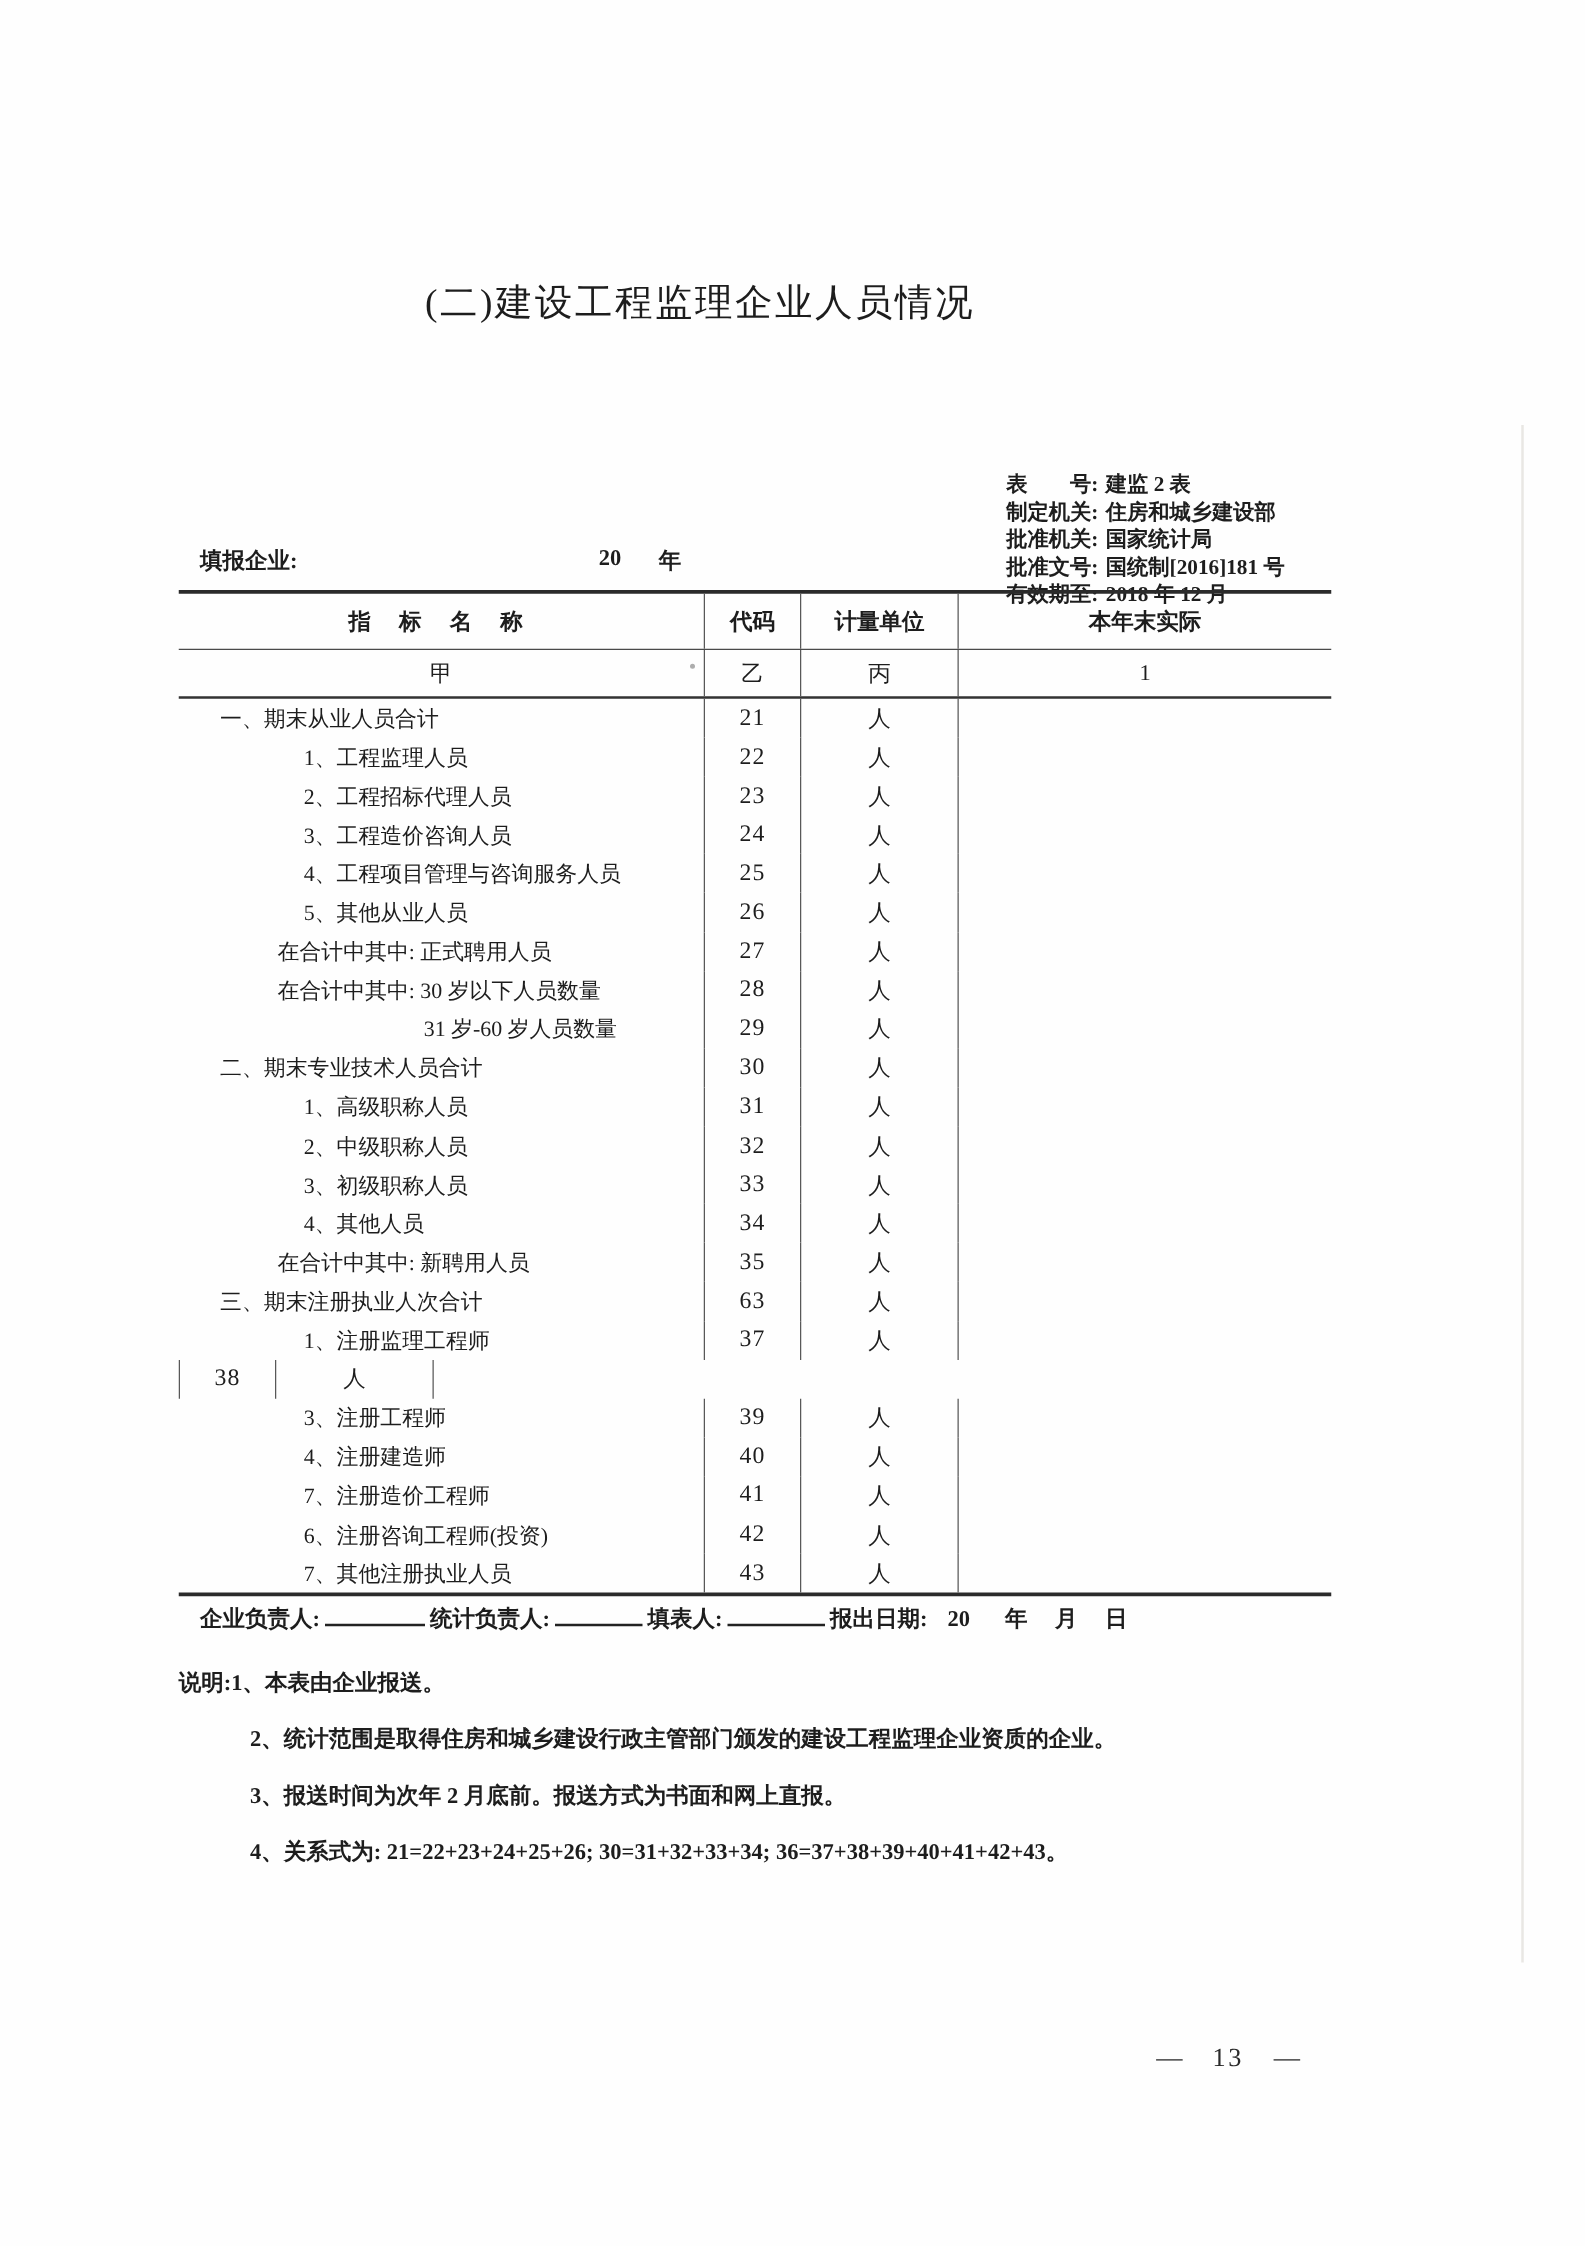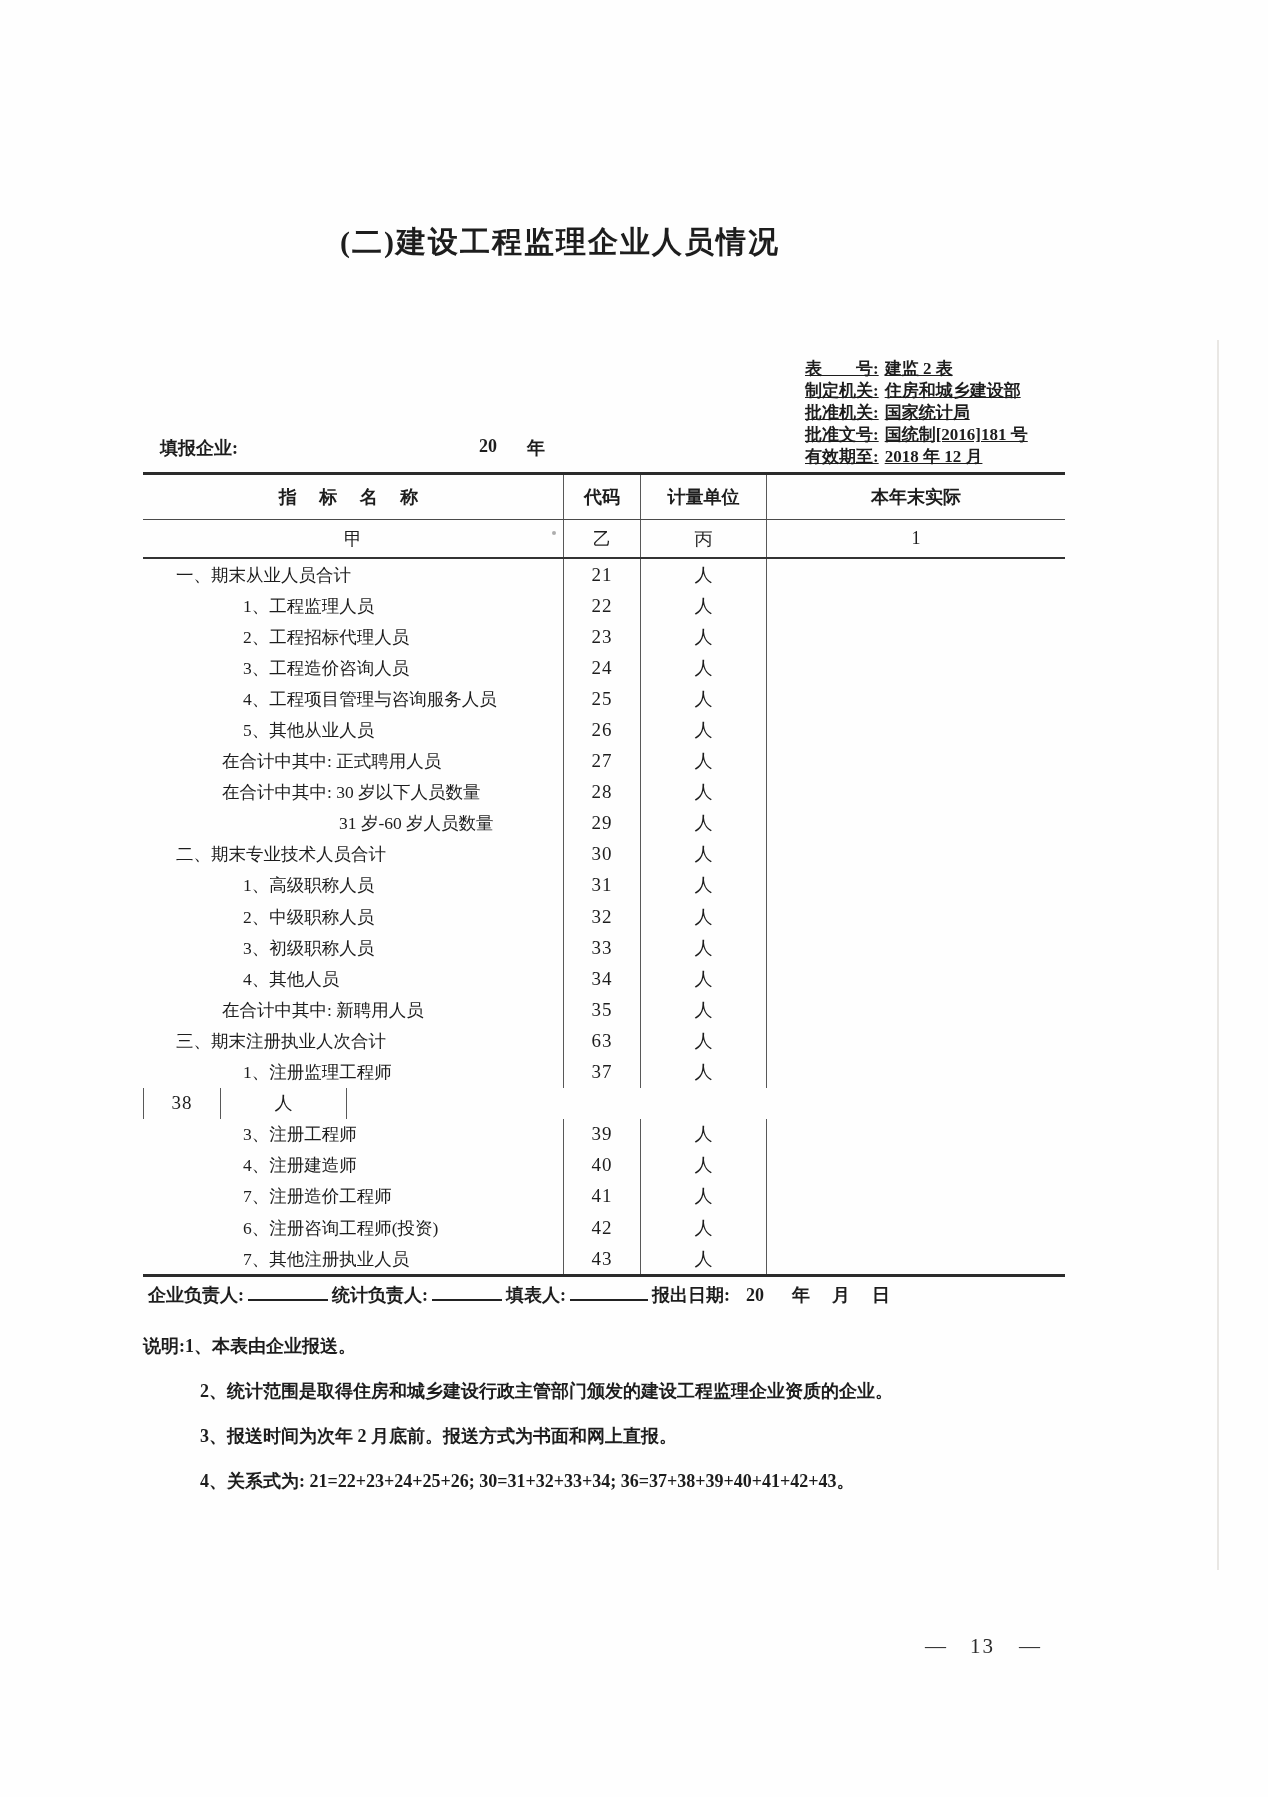--- a/index.html
+++ b/index.html
@@ -10,24 +10,24 @@
     font-family:"Liberation Serif","DejaVu Serif",serif;
     color:#1d1d1d;
     overflow:hidden;
   }
   
   .scan-line{position:absolute;left:1217px;top:340px;width:2px;height:1230px;background:#e9e7e4;}
   .speck{position:absolute;width:4px;height:4px;border-radius:50%;background:#8a8a8a;opacity:.7;}
 
   .title{
     position:absolute;left:99px;top:222px;width:922px;
-    text-align:center;font-size:30px;font-weight:bold;letter-spacing:2px;
-  }
-
-  .meta{position:absolute;left:805px;top:358px;font-size:17px;font-weight:bold;line-height:22px;text-decoration:underline;}
+    text-align:center;font-size:30px;font-weight:normal;letter-spacing:2px;
+  }
+
+  .meta{position:absolute;left:805px;top:377px;font-size:17px;font-weight:bold;line-height:22px;}
   .meta-line{white-space:nowrap;}
   .meta-line .v{margin-left:6px;font-weight:bold;}
 
   .report-row{position:absolute;left:0;top:436px;width:1268px;height:26px;font-size:18px;font-weight:bold;}
   .report-row .lbl{position:absolute;left:160px;}
   .report-row .yy{position:absolute;left:479px;}
   .report-row .yr{position:absolute;left:527px;}
 
   .sheet{
     position:absolute;left:143px;top:472px;width:922px;
@@ -46,21 +46,21 @@
   .h1 .c1,.h2 .c1{text-align:center;}
   .h1 .c1{letter-spacing:9px;}
   .drow .c2{font-size:19px;letter-spacing:1px;}
   .drow .c3{font-size:18px;}
   .L1{padding-left:33px;}
   .L2{padding-left:79px;}
   .L3{padding-left:100px;}
   .L4{padding-left:196px;}
 
   .signature{
-    position:absolute;left:148px;top:1283px;width:1000px;
+    position:absolute;left:160px;top:1283px;width:1000px;
     font-size:18px;font-weight:bold;white-space:nowrap;
   }
   .signature .fld{margin-right:0;}
   .blank{display:inline-block;height:16px;border-bottom:2px solid #222;vertical-align:baseline;}
   .b1{width:80px;margin:0 4px;}
   .b2{width:70px;margin:0 4px;}
   .b3{width:78px;margin:0 4px;}
   .date-part{display:inline-block;}
   .dp-20{margin-left:16px;}
   .dp-y{margin-left:28px;}

